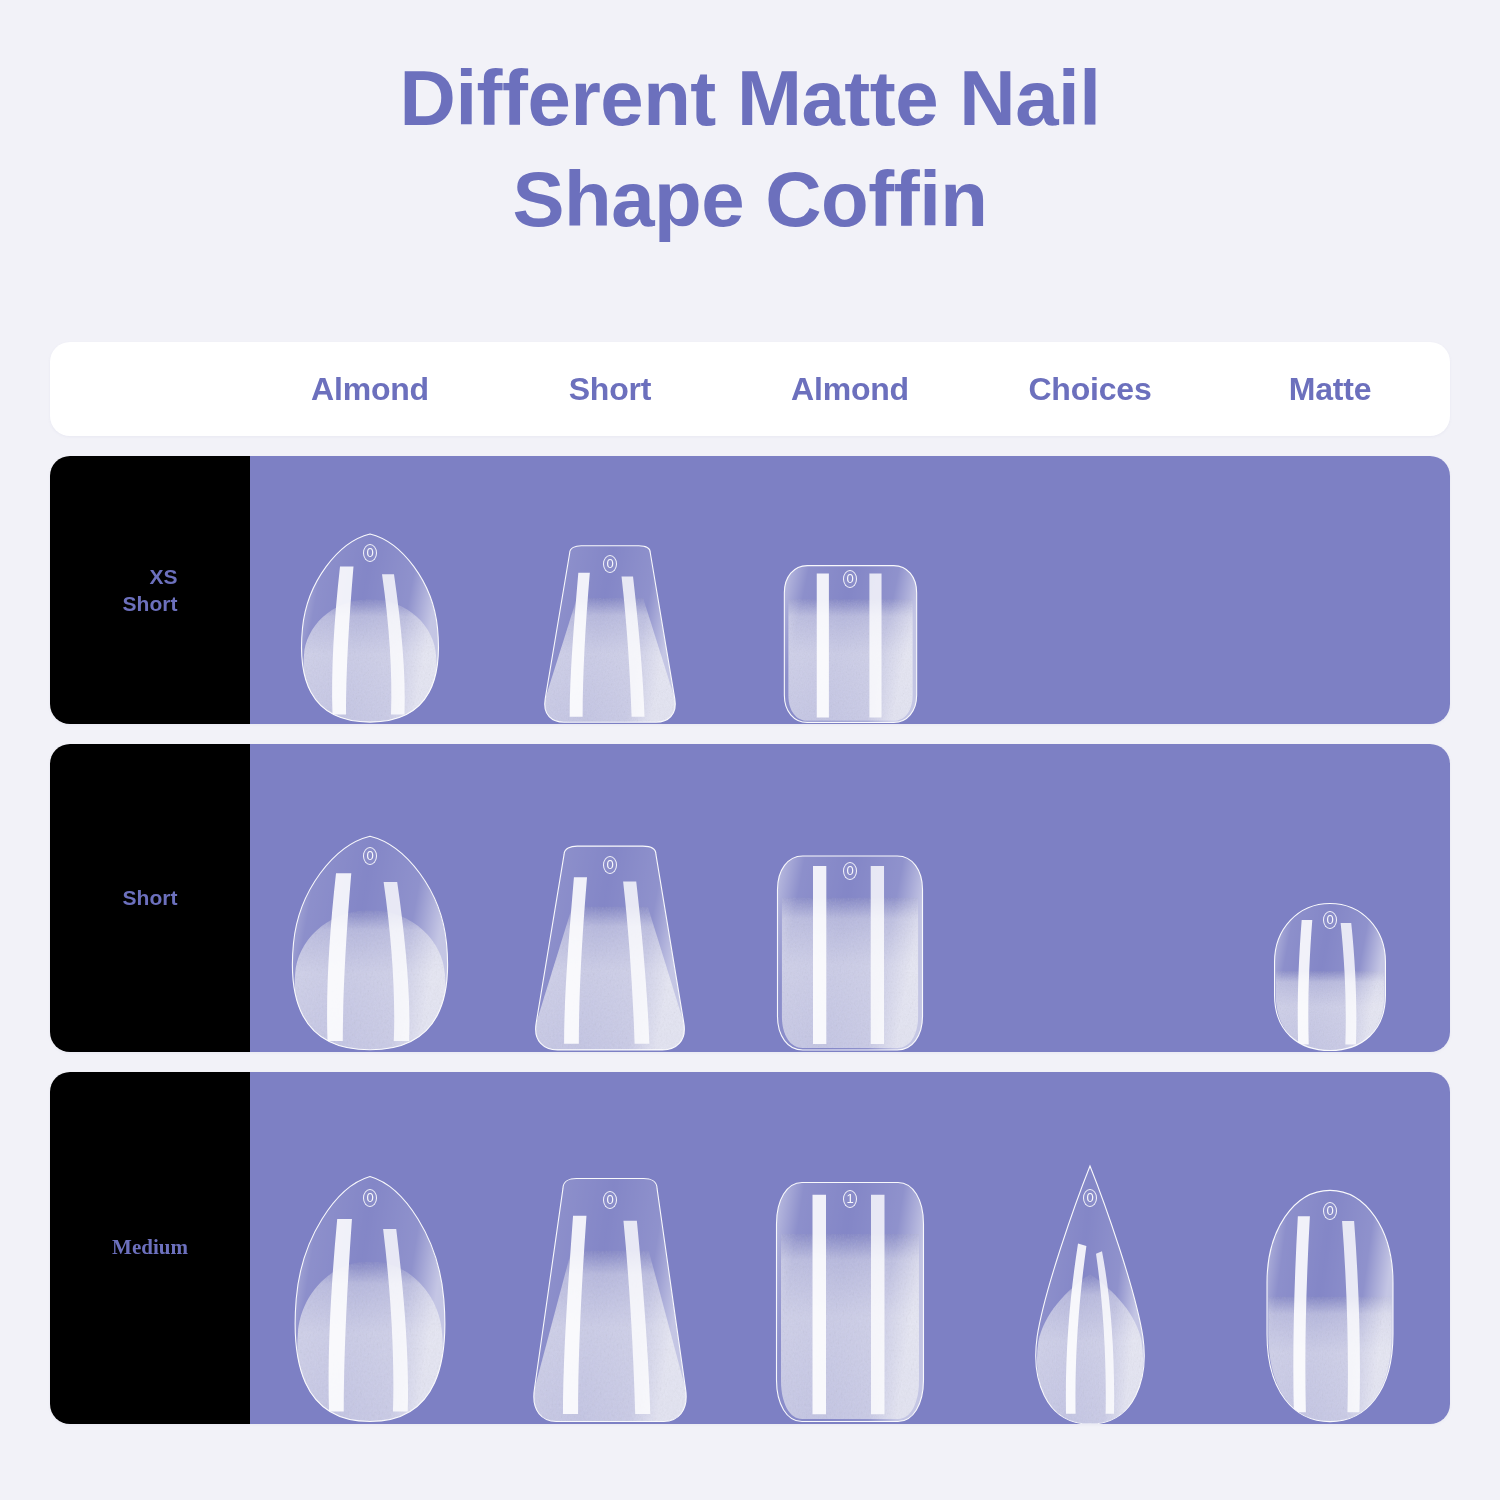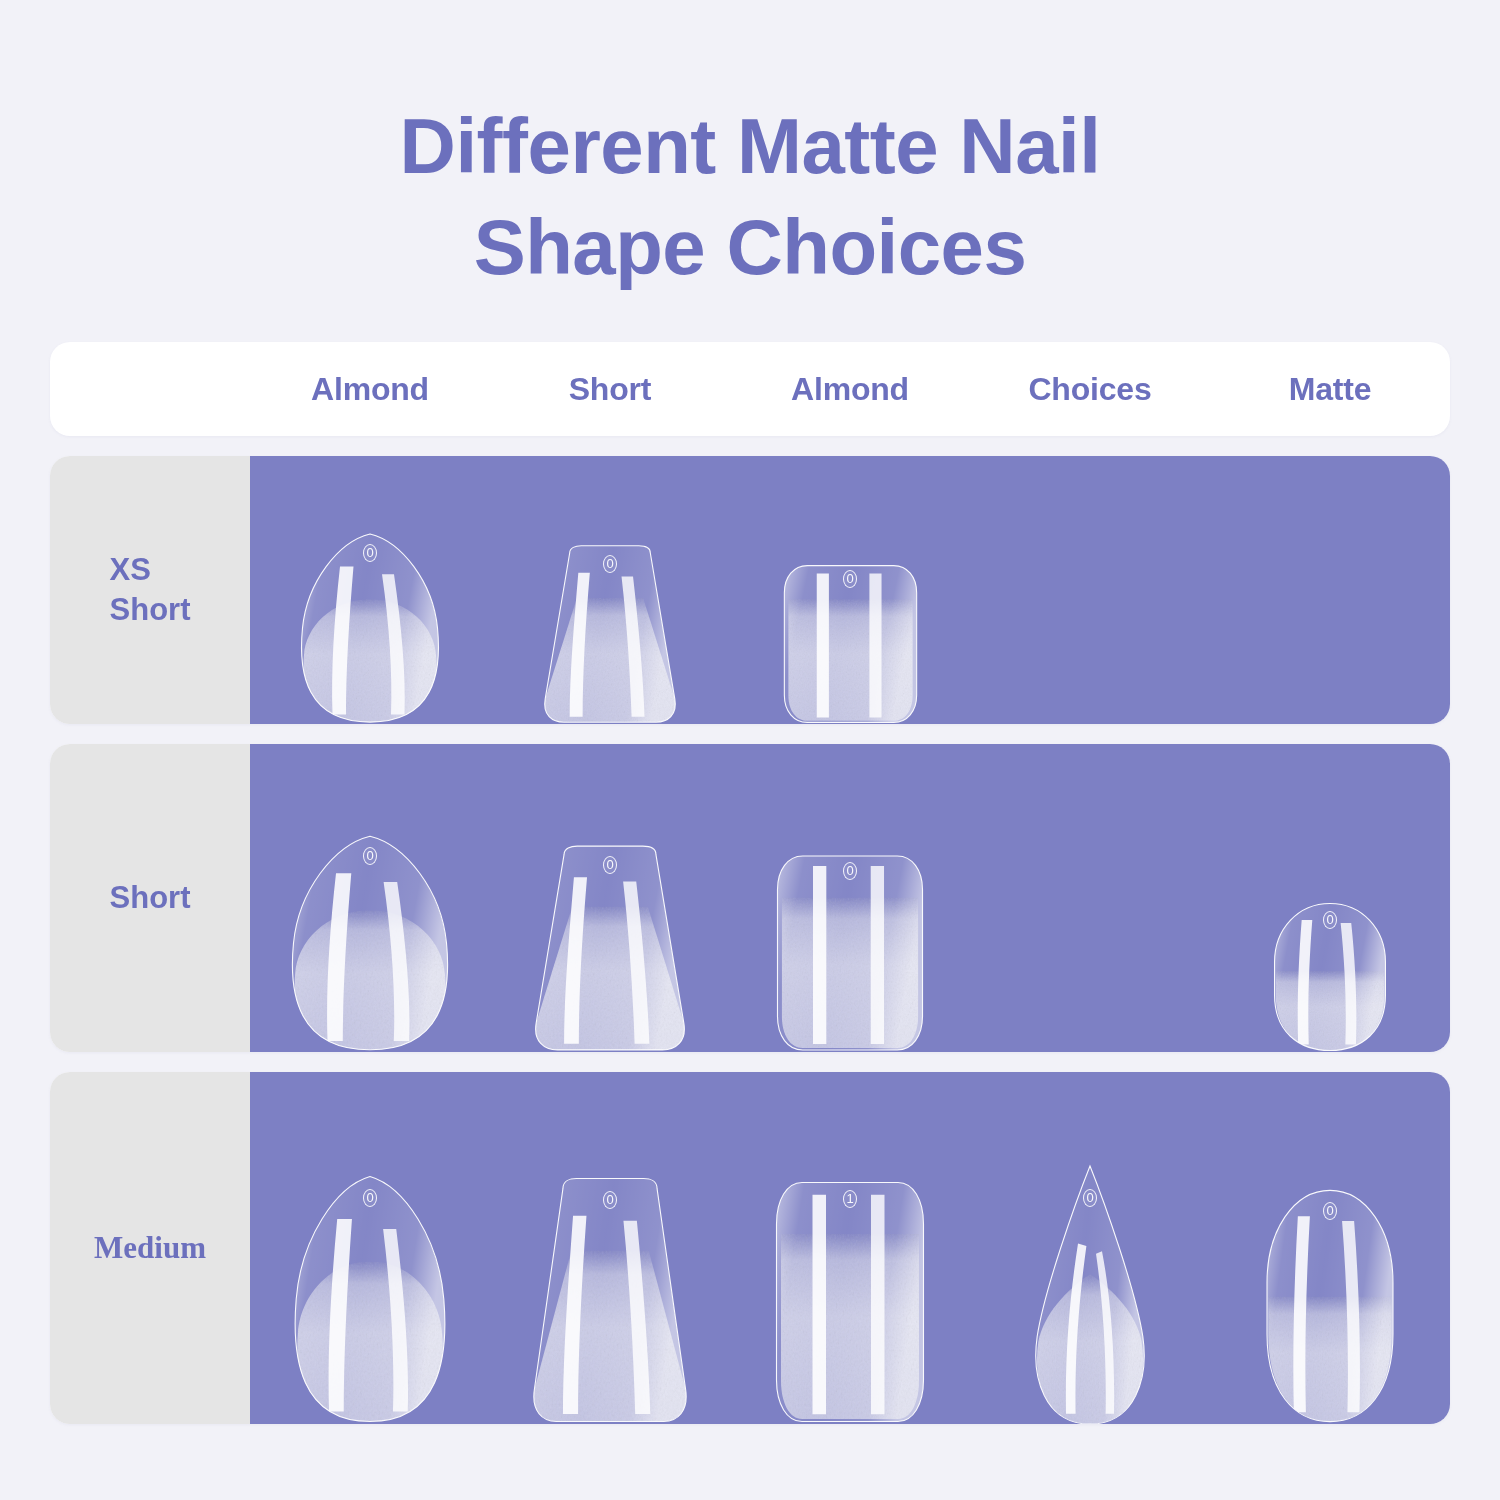--- a/index.html
+++ b/index.html
@@ -9,21 +9,21 @@
     height: 1500px;
     background: #f2f2f8;
     font-family: "Liberation Sans", sans-serif;
     overflow: hidden;
     position: relative;
   }
 
   
   .title-block {
     width: 100%;
-    padding-top: 96px;
+    padding-top: 48px;
     text-align: center;
   }
   .title-line {
     font-size: 78px;
     font-weight: 700;
     letter-spacing: -0.5px;
     line-height: 1.30;
     color: #6c70bd;
   }
 
@@ -66,26 +66,26 @@
     margin-top: 20px;
     display: flex;
     border-radius: 20px;
     overflow: hidden;
     background: #ffffff;
     box-shadow: 0 1px 3px rgba(120,120,170,0.07);
   }
   .row-label {
     width: 200px;
     flex: 0 0 200px;
-    background: #e5e5e5;
+    background: #000000;
     display: flex;
     align-items: center;
     justify-content: center;
-    text-align: left;
-    font-size: 31px;
+    text-align: right;
+    font-size: 21px;
     font-weight: 700;
     color: #6c70bd;
     line-height: 1.30;
     white-space: pre-line;
   }
   .row-panel {
     flex: 1 1 auto;
     background: #7d80c4;
     display: flex;
     align-items: flex-end;
@@ -114,21 +114,21 @@
     display: block;
   }
   .nail-svg { display: block; overflow: visible; }
   .empty-cell { width: 1px; height: 1px; }
 </style>
 </head>
 <body>
 
 <div class="title-block">
   <div class="title-line">Different Matte Nail</div>
-  <div class="title-line">Shape Choices</div>
+  <div class="title-line">Shape Coffin</div>
 </div>
 
 <div class="chart">
 
   <div class="header-card">
     <div class="header-label-gap"></div>
     <div class="header-cols">
       <div class="col-head">Almond</div>
       <div class="col-head">Short</div>
       <div class="col-head">Almond</div>

